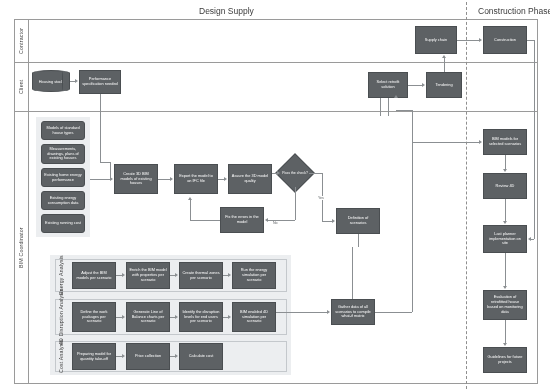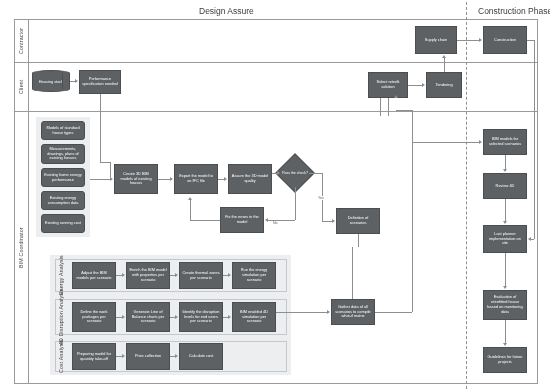--- a/index.html
+++ b/index.html
@@ -65,21 +65,21 @@
   .ar-l{border-top:2.2px solid transparent;border-bottom:2.2px solid transparent;border-right:3.2px solid #8b8f92;}
   .ar-d{border-left:2.2px solid transparent;border-right:2.2px solid transparent;border-top:3.2px solid #8b8f92;}
   .ar-u{border-left:2.2px solid transparent;border-right:2.2px solid transparent;border-bottom:3.2px solid #8b8f92;}
   .edge-label{position:absolute;font-size:3.6px;color:#5a5e61;background:#fff;padding:0 1px;}
 </style>
 </head>
 <body>
 
 <div id="canvas">
 
-  <div class="phase-label" style="left:199px;top:6px;">Design Assure</div>
+  <div class="phase-label" style="left:199px;top:6px;">Design Supply</div>
   <div class="phase-label" style="left:478px;top:6px;">Construction Phase</div>
 
   <div class="pool" style="left:14px;top:19px;width:524px;height:365px;"></div>
 
   <div class="lane-vdiv" style="left:28px;top:19px;height:365px;"></div>
 
   <div class="lane-div" style="left:14px;top:62px;width:524px;"></div>
   <div class="lane-div" style="left:14px;top:111px;width:524px;"></div>
 
   <div class="lane-title" style="left:14px;top:19px;width:14px;height:43px;">Contractor</div>

